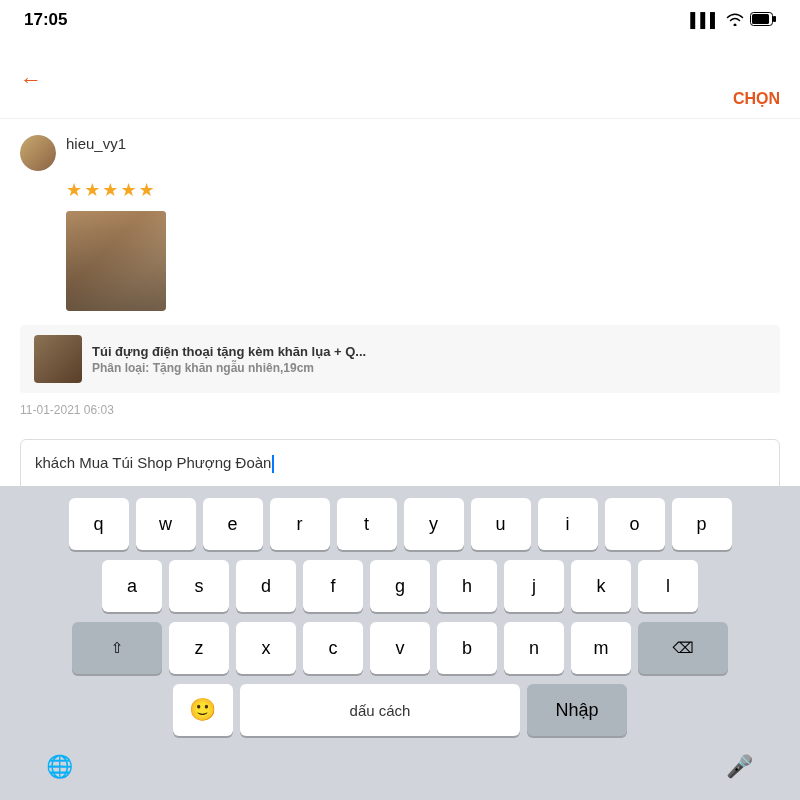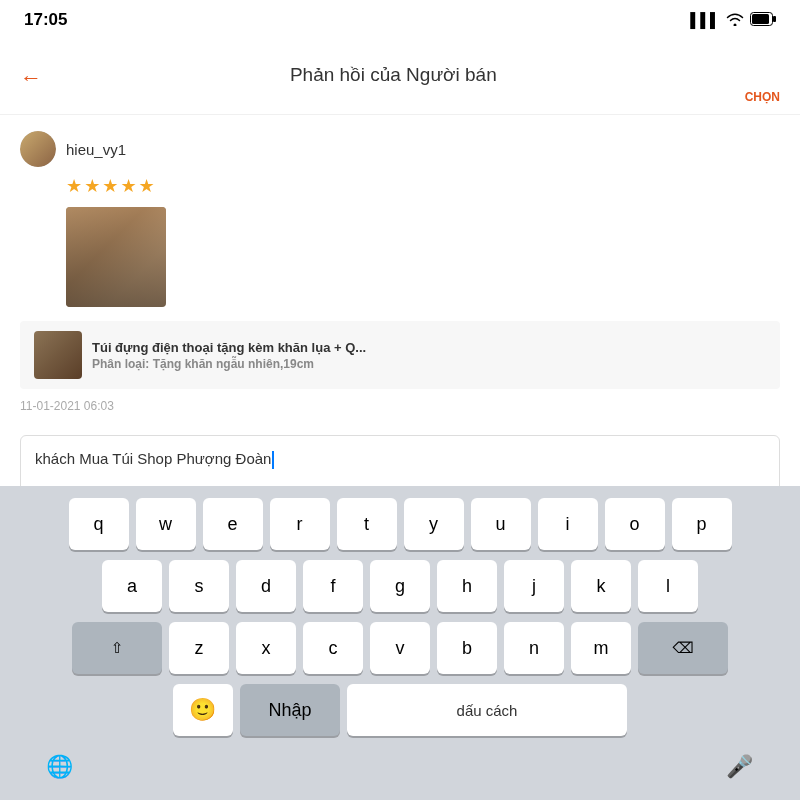--- a/index.html
+++ b/index.html
@@ -50,34 +50,34 @@
     }
     .header-title {
       font-size: 19px;
       font-weight: 500;
       color: #333;
       flex: 1;
       text-align: center;
     }
     .chon-btn {
       color: #e4571e;
-      font-size: 12px;
+      font-size: 16px;
       font-weight: 600;
       cursor: pointer;
       margin-top: 44px;
     }
 
     
     .review-section {
       padding: 16px 20px 10px;
       background: #fff;
     }
     .reviewer-row {
       display: flex;
-      align-items: center;
+      align-items: flex-start;
       gap: 10px;
       margin-bottom: 8px;
     }
     .avatar {
       width: 36px;
       height: 36px;
       border-radius: 50%;
       background: #ddd;
       overflow: hidden;
       display: flex;
@@ -287,21 +287,20 @@
         <rect x="0.5" y="0.5" width="22" height="13" rx="3" ry="3" stroke="#000" stroke-width="1" fill="none"></rect>
         <rect x="23" y="4" width="3" height="6" rx="1" fill="#000"></rect>
         <rect x="2" y="2" width="17" height="10" rx="1.5" fill="#000"></rect>
       </svg>
     </span>
   </div>
 </div>
 
 <div class="header">
   <span class="back-arrow">←</span>
-  <span class="header-title">Phản hồi của Người bán</span>
   <span class="chon-btn">CHỌN</span>
 </div>
 
 <div class="review-section">
 
   <div class="reviewer-row">
     <div class="avatar">
       <div class="avatar-img"></div>
     </div>
     <span class="reviewer-name">hieu_vy1</span>
@@ -373,22 +372,22 @@
     <div class="key">c</div>
     <div class="key">v</div>
     <div class="key">b</div>
     <div class="key">n</div>
     <div class="key">m</div>
     <div class="key dark wide">⌫</div>
   </div>
 
   <div class="key-row">
     <div class="key emoji">🙂</div>
+    <div class="key space">dấu cách</div>
     <div class="key nhap">Nhập</div>
-    <div class="key space">dấu cách</div>
   </div>
 
   <div class="bottom-bar">
     <span class="bottom-icon">🌐</span>
     <span style="flex:1"></span>
     <span class="bottom-icon">🎤</span>
   </div>
 </div>
 
 </body></html>

